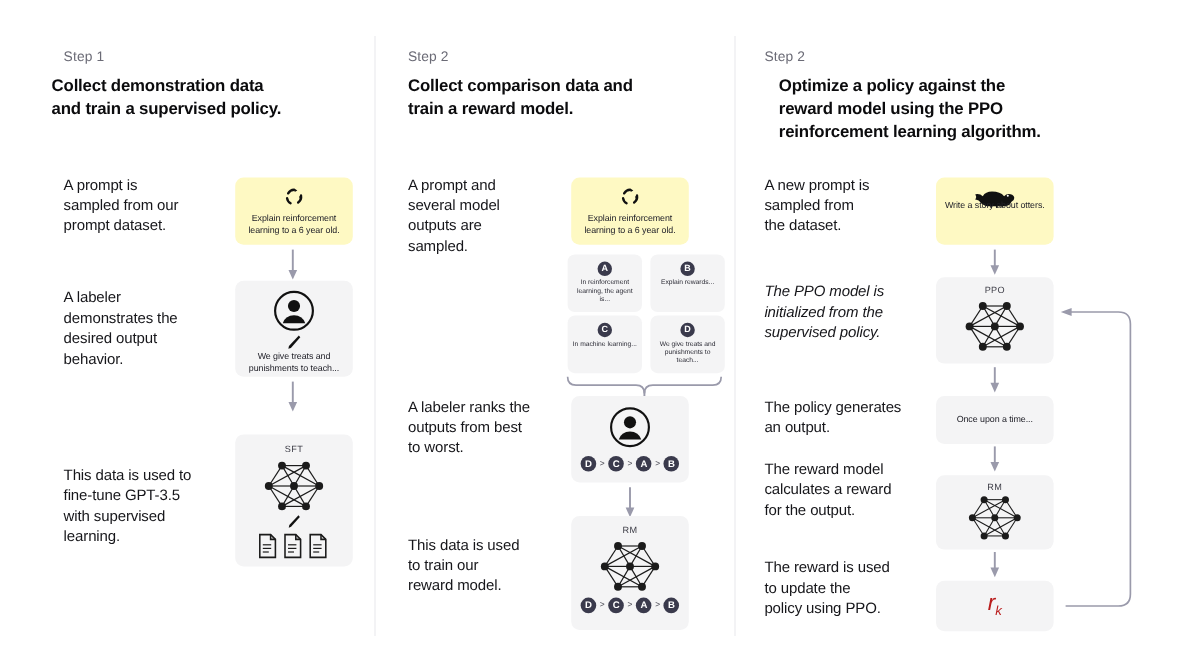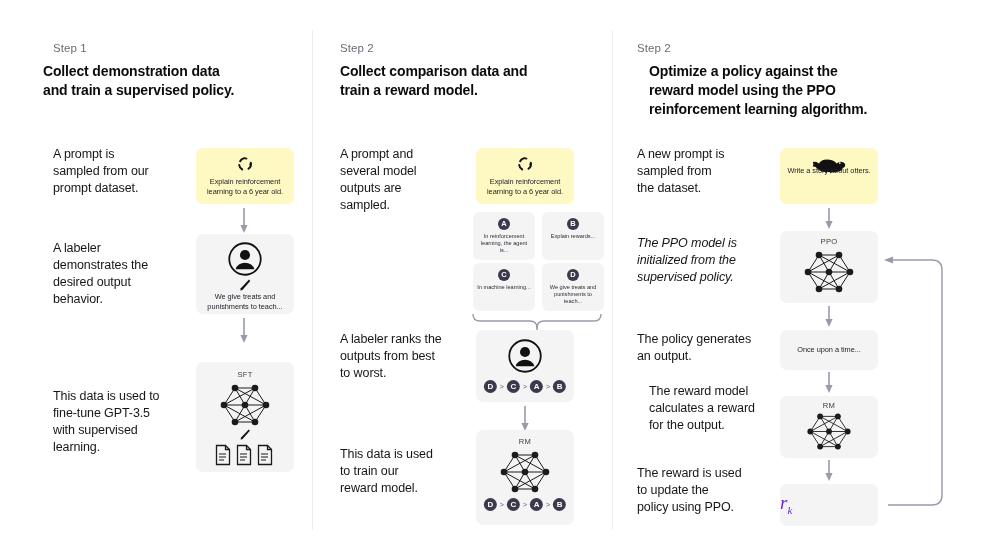--- a/index.html
+++ b/index.html
@@ -72,23 +72,23 @@
     width:13px;height:13px;border-radius:50%;background:#3a3a4c;color:#fff;
     font-size:8px;font-weight:bold;line-height:13px;text-align:center;
   }
   .rank .gt{font-size:7px;color:#55555f;}
 
   
   .arrow{position:absolute;}
 
   
   .rk{
-    position:absolute;left:0;right:0;text-align:left;
-    font-family:Liberation Serif, serif;
-    font-style:italic;font-size:19px;color:#6d28d9;
+    position:absolute;left:0;right:0;text-align:center;
+    font-family:Liberation Sans, sans-serif;
+    font-style:italic;font-size:19px;color:#b91c1c;
   }
   .rk sub{font-size:11px;font-style:italic;}
 
   svg{display:block;overflow:visible;}
 </style>
 </head>
 <body>
 
 <div class="canvas">
 
@@ -334,21 +334,21 @@
     </div>
 
     <div class="desc" style="left:12px;top:146px;width:140px;white-space:pre-line;">A new prompt is
 sampled from
 the dataset.</div>
     <div class="desc" style="left:12px;top:235px;width:145px;white-space:pre-line;font-style:italic;">The PPO model is
 initialized from the
 supervised policy.</div>
     <div class="desc" style="left:12px;top:331px;width:150px;white-space:pre-line;">The policy generates
 an output.</div>
-    <div class="desc" style="left:24px;top:383px;width:150px;white-space:pre-line;">The reward model
+    <div class="desc" style="left:12px;top:383px;width:150px;white-space:pre-line;">The reward model
 calculates a reward
 for the output.</div>
     <div class="desc" style="left:12px;top:465px;width:150px;white-space:pre-line;">The reward is used
 to update the
 policy using PPO.</div>
 
     <div class="box green" style="left:155px;top:148px;width:98px;height:56px;">
       <svg style="position:absolute;left:50%;top:9px;transform:translateX(-50%);" width="34" height="16" viewBox="0 0 44 20">
         <path d="M1 6 q5 -1 8 2 q3 -5 10 -5 q9 0 13 5 q3 -3 7 -2 q4 1 4 4 q0 3 -3 4 q-2 5 -9 5 h-14 q-7 0 -10 -4 q-3 -4 -6 -3 q2 -3 0 -6 z" fill="#111"></path>
         <circle cx="36" cy="7.5" r="1.1" fill="#fff"></circle>

